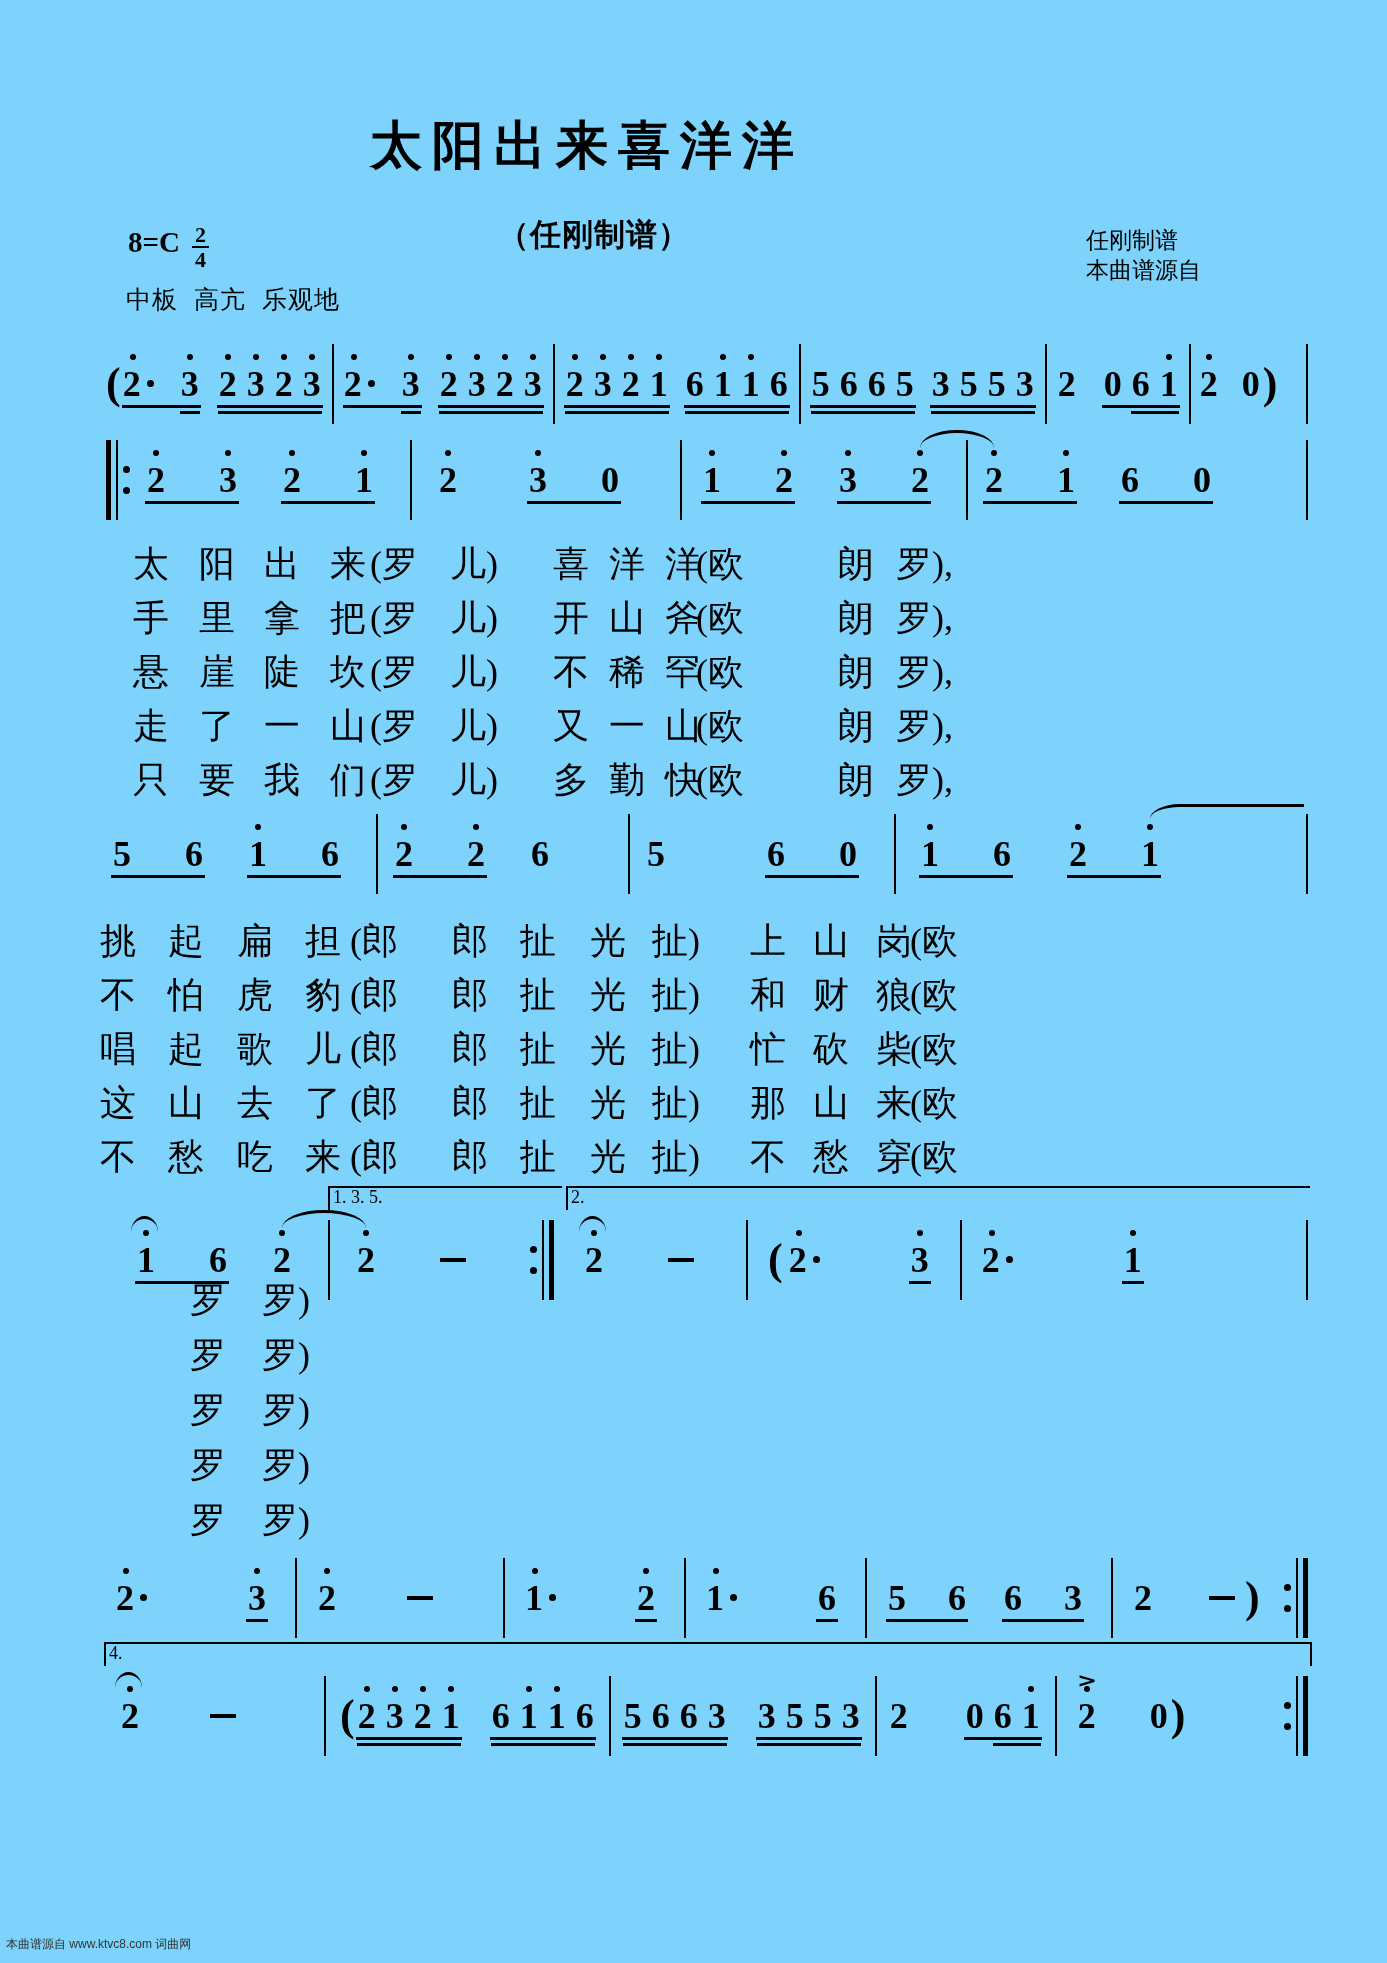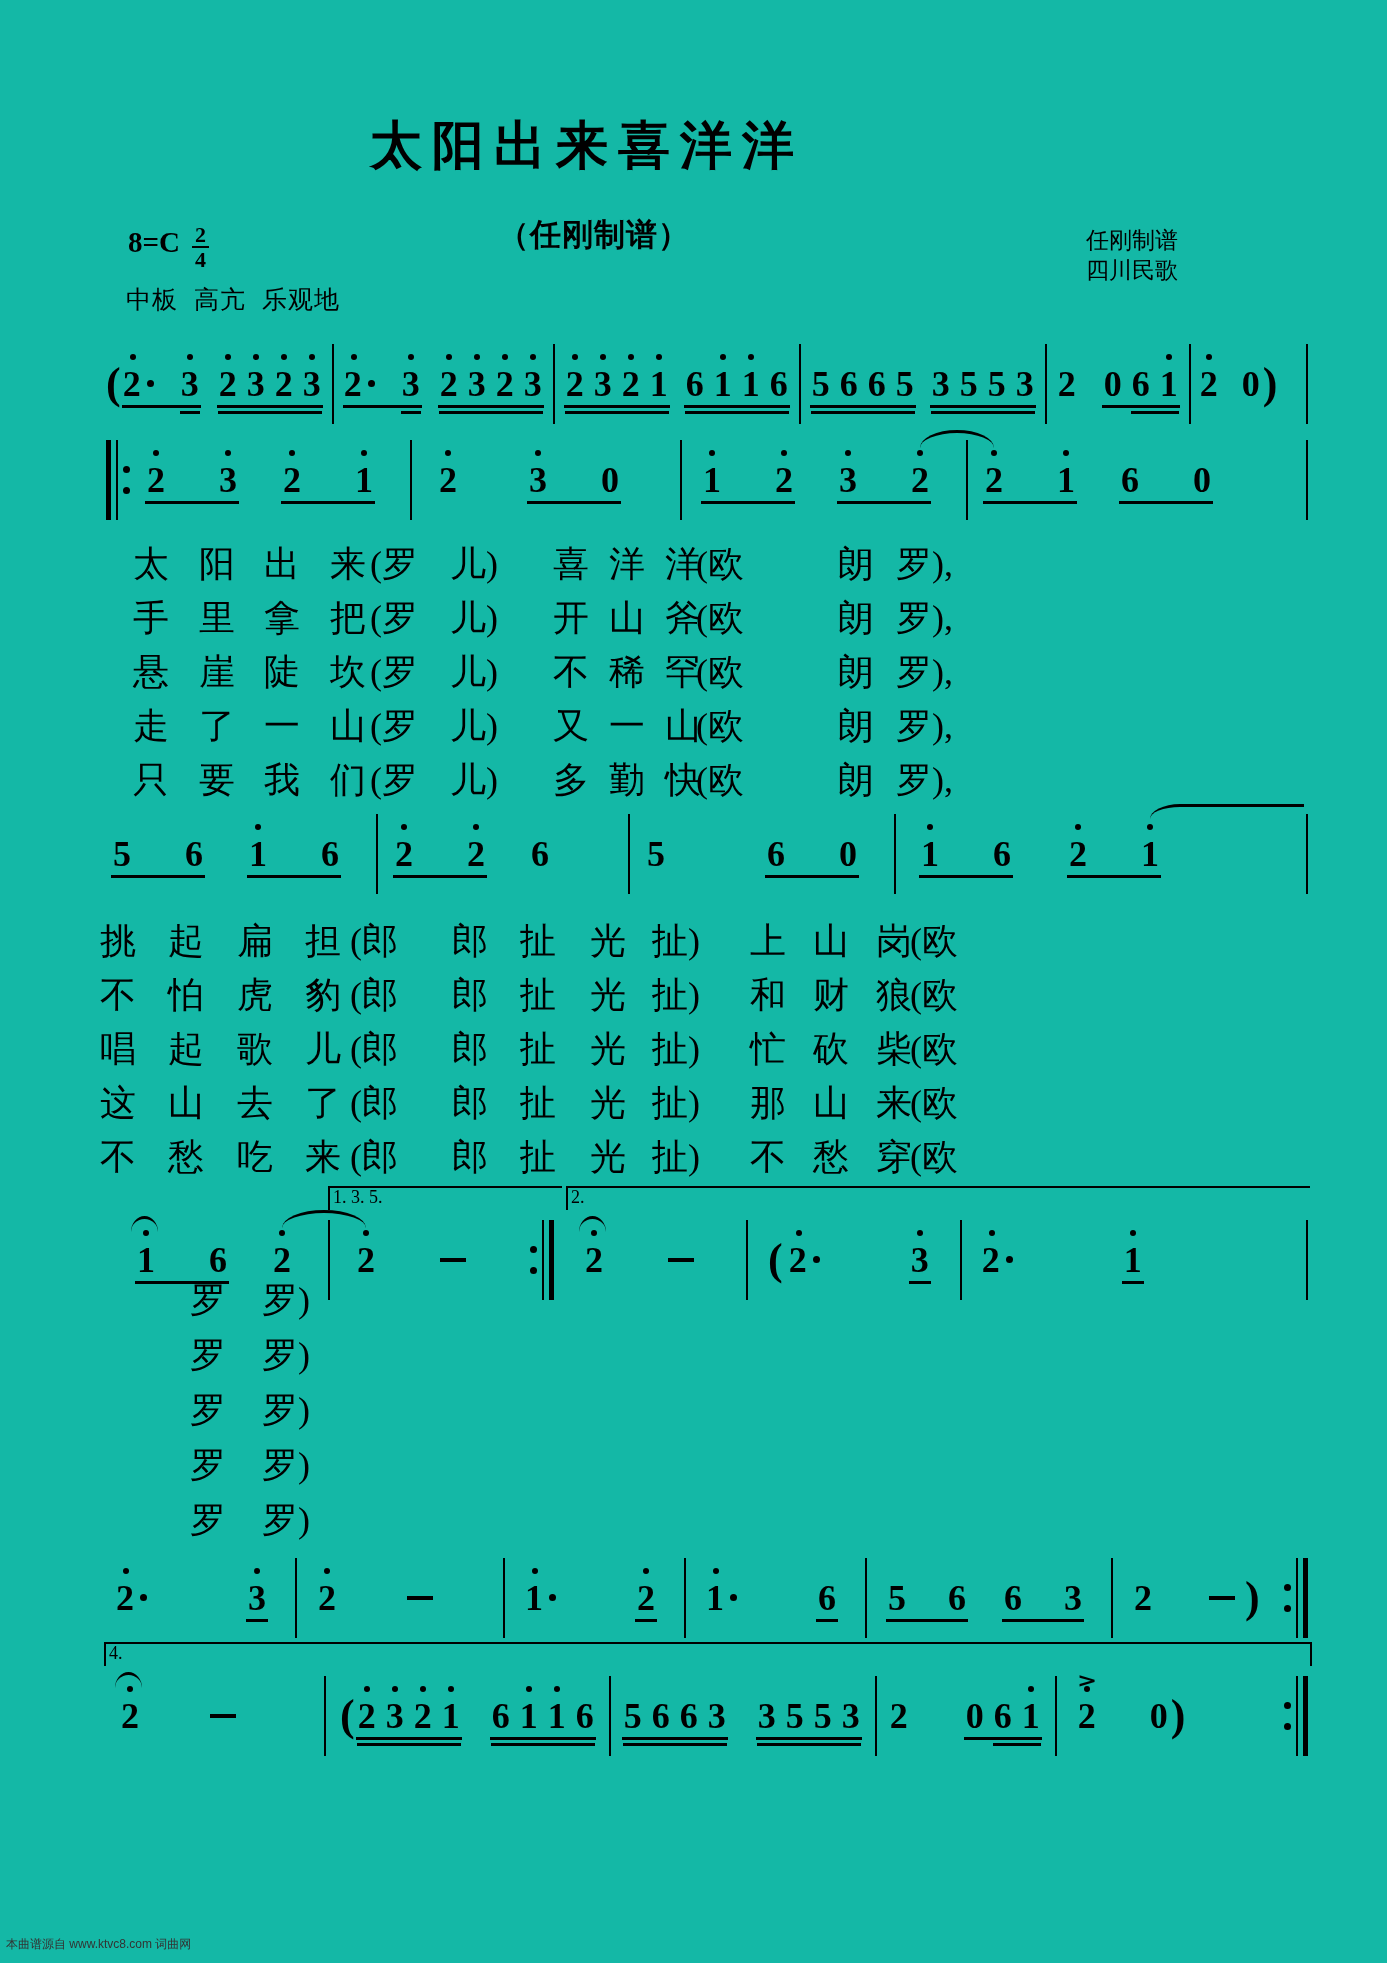--- a/index.html
+++ b/index.html
@@ -1,16 +1,16 @@
 <!DOCTYPE html>
 <html><head>
 <meta charset="utf-8">
 <style>
   html,body{margin:0;padding:0;background:#fff;}
-  .page{position:relative;width:1387px;height:1963px;background:#14b8a6;color:#000;
+  .page{position:relative;width:1387px;height:1963px;background:#7dd3fc;color:#000;
         font-family:"Liberation Serif",serif;overflow:hidden;}
 
   .title{position:absolute;left:237px;top:76px;width:700px;text-align:center;
          font-family:"DejaVu Serif",serif;font-weight:900;font-size:52px;letter-spacing:10px;}
   .subtitle{position:absolute;left:498px;top:214px;font-family:"Liberation Sans",sans-serif;
             font-weight:bold;font-size:31px;letter-spacing:1px;}
   .credits{position:absolute;left:1086px;top:226px;font-size:23px;line-height:30px;}
   .keysig{position:absolute;left:128px;top:226px;font-weight:bold;font-size:29px;
           display:flex;gap:12px;align-items:flex-start;}
   .frac{display:inline-flex;flex-direction:column;align-items:center;font-size:22px;
@@ -64,21 +64,21 @@
   .lyr{position:absolute;top:0;white-space:nowrap;font-family:"Liberation Serif",serif;}
 </style>
 </head>
 <body>
 
 <div class="page">
   <h1 class="title">太阳出来喜洋洋</h1>
   <div class="subtitle">（任刚制谱）</div>
   <div class="credits">
     <div>任刚制谱</div>
-    <div>四川民歌</div>
+    <div>本曲谱源自</div>
   </div>
   <div class="keysig">
     <span>8=C</span>
     <span class="frac">
       <i>2</i>
       <i class="den">4</i>
     </span>
   </div>
   <div class="tempo">中板 高亢 乐观地</div>
   <div id="score">

